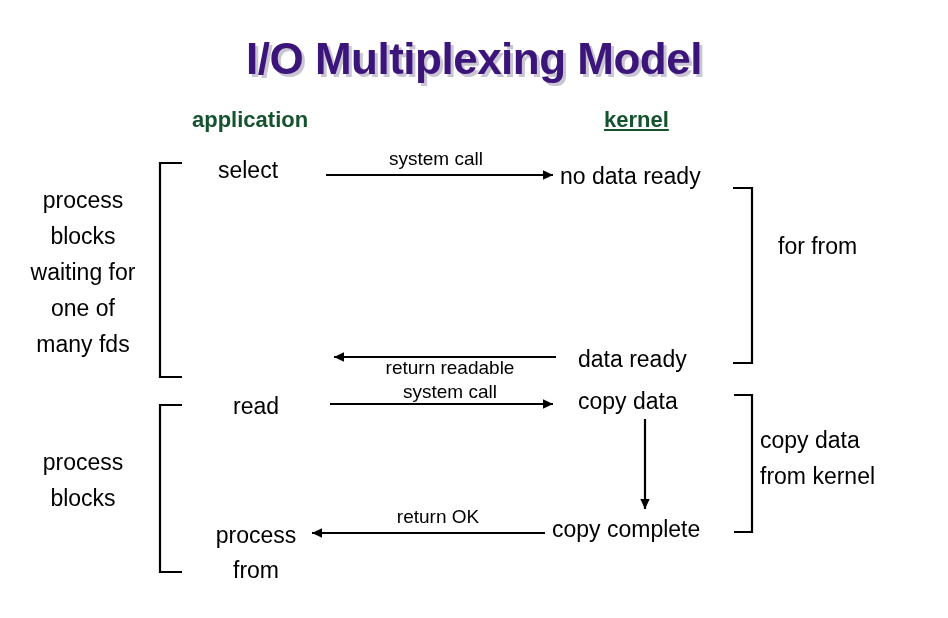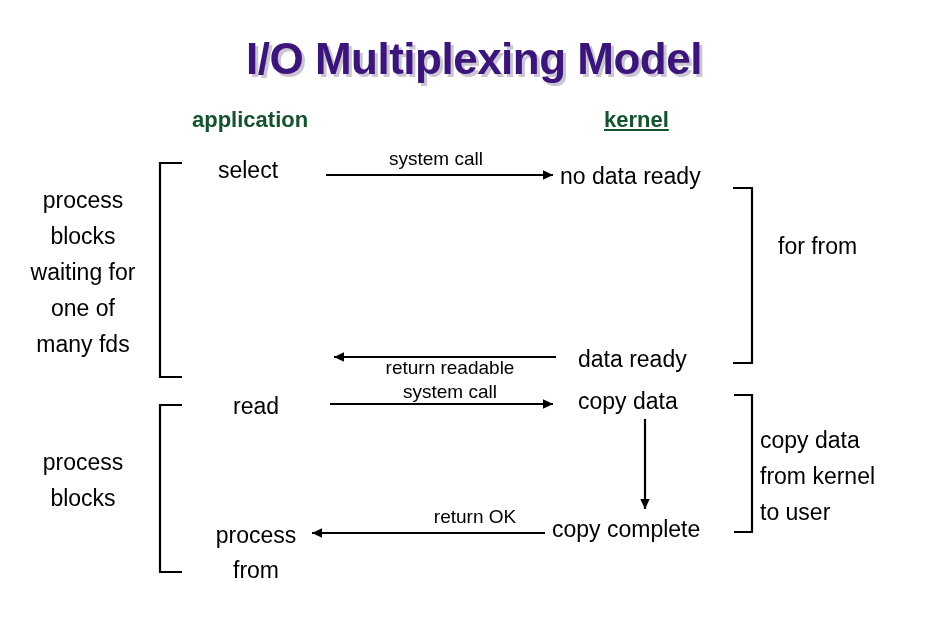--- a/index.html
+++ b/index.html
@@ -101,21 +101,20 @@
     <div>blocks</div>
   </div>
 
   <div class="abs sideblock" style="left:778px; top:228px;">
     <div>for from</div>
   </div>
 
   <div class="abs sideblock" style="left:760px; top:422px;">
     <div>copy data</div>
     <div>from kernel</div>
-    <div>to user</div>
   </div>
 
   <div class="abs node center" style="left:248px; top:159px;">select</div>
 
   <div class="abs node center" style="left:256px; top:395px;">read</div>
 
   <div class="abs node center" style="left:256px; top:524px;">process</div>
 
   <div class="abs node center" style="left:256px; top:559px;">from</div>
 
@@ -126,21 +125,21 @@
   <div class="abs node" style="left:578px; top:390px;">copy data</div>
 
   <div class="abs node" style="left:552px; top:518px;">copy complete</div>
 
   <div class="abs arrow-label" style="left:436px; top:148px;">system call</div>
 
   <div class="abs arrow-label" style="left:450px; top:333px;margin-top:24px;">return readable</div>
 
   <div class="abs arrow-label" style="left:450px; top:381px;">system call</div>
 
-  <div class="abs arrow-label" style="left:438px; top:506px;margin-left:37px;">return OK</div>
+  <div class="abs arrow-label" style="left:438px; top:506px;">return OK</div>
 
   <svg class="abs" id="vector" viewBox="0 0 948 618">
 
     <defs>
       <marker id="ah-right" markerWidth="11" markerHeight="11" refX="10" refY="5.5" orient="auto" markerUnits="userSpaceOnUse">
         <path d="M0,0.8 L10,5.5 L0,10.2 Z" fill="#000000"></path>
       </marker>
       <marker id="ah-left" markerWidth="11" markerHeight="11" refX="10" refY="5.5" orient="auto" markerUnits="userSpaceOnUse">
         <path d="M0,0.8 L10,5.5 L0,10.2 Z" fill="#000000"></path>
       </marker>

